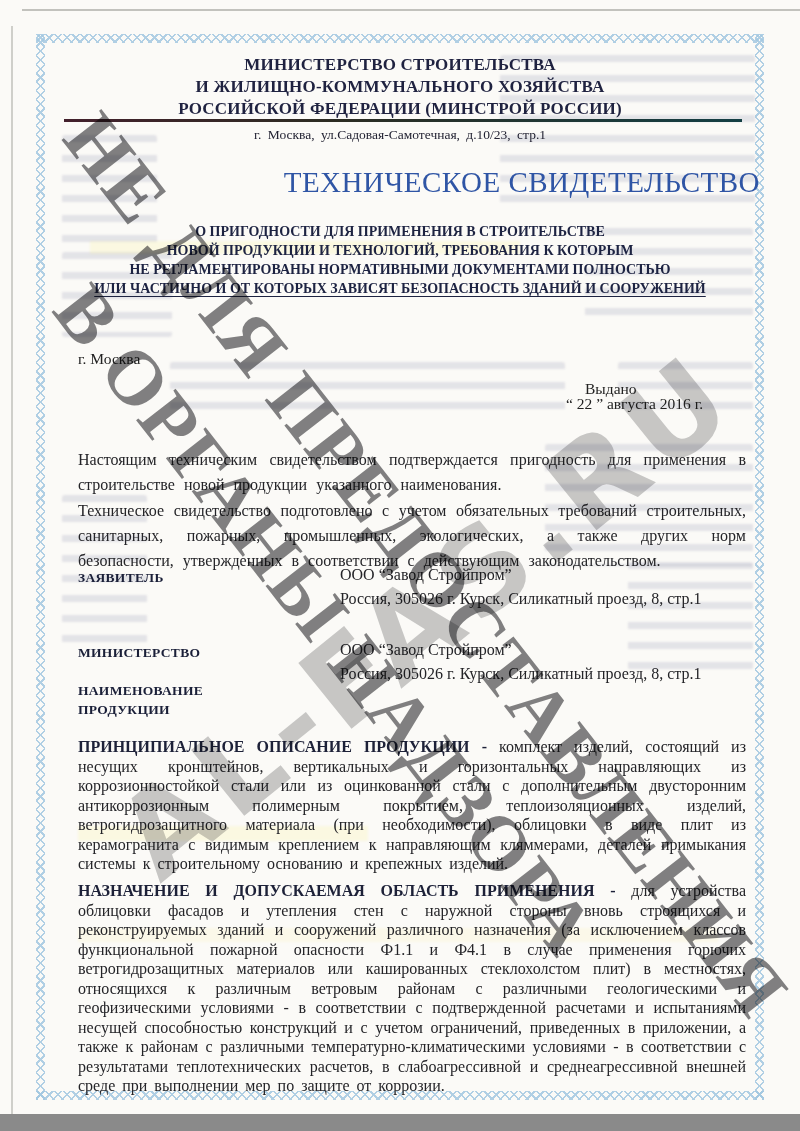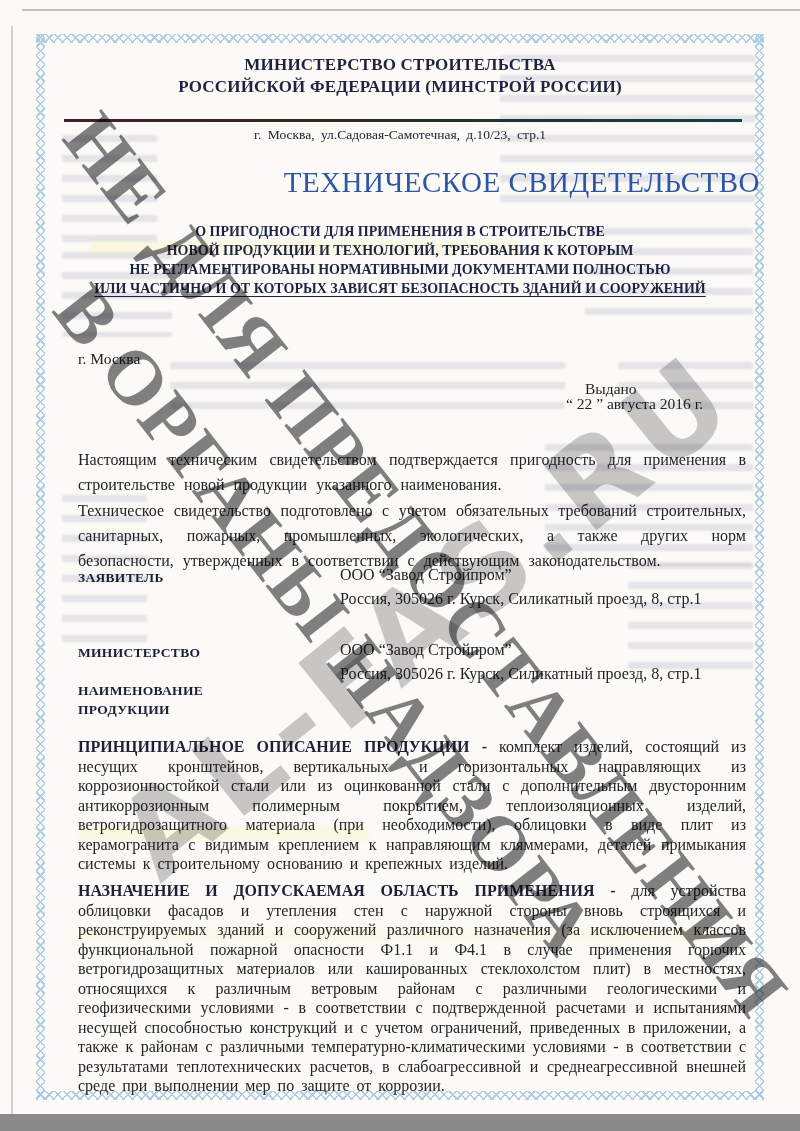--- a/index.html
+++ b/index.html
@@ -120,20 +120,21 @@
   <div class="bleed" style="left:545px;top:444px;width:208px;height:122px;"></div>
   <div class="bleed" style="left:62px;top:495px;width:85px;height:150px;"></div>
   <div class="bleed" style="left:628px;top:562px;width:125px;height:108px;"></div>
 
   <div class="tint" style="left:90px;top:241px;width:430px;height:13px;"></div>
   <div class="tint" style="left:78px;top:826px;width:290px;height:15px;"></div>
   <div class="tint" style="left:78px;top:928px;width:640px;height:14px;background:rgba(252,240,150,.14);"></div>
 
   <div class="ministry">
     <div>МИНИСТЕРСТВО СТРОИТЕЛЬСТВА</div>
+    <div>И ЖИЛИЩНО-КОММУНАЛЬНОГО ХОЗЯЙСТВА</div>
     <div>РОССИЙСКОЙ ФЕДЕРАЦИИ (МИНСТРОЙ РОССИИ)</div>
   </div>
   <div class="rule"></div>
   <div class="address">г. Москва, ул.Садовая-Самотечная, д.10/23, стр.1</div>
 
   <div class="title">ТЕХНИЧЕСКОЕ СВИДЕТЕЛЬСТВО</div>
   <div class="subtitle">
     <div>О ПРИГОДНОСТИ ДЛЯ ПРИМЕНЕНИЯ В СТРОИТЕЛЬСТВЕ</div>
     <div>НОВОЙ ПРОДУКЦИИ И ТЕХНОЛОГИЙ, ТРЕБОВАНИЯ К КОТОРЫМ</div>
     <div>НЕ РЕГЛАМЕНТИРОВАНЫ НОРМАТИВНЫМИ ДОКУМЕНТАМИ ПОЛНОСТЬЮ</div>

